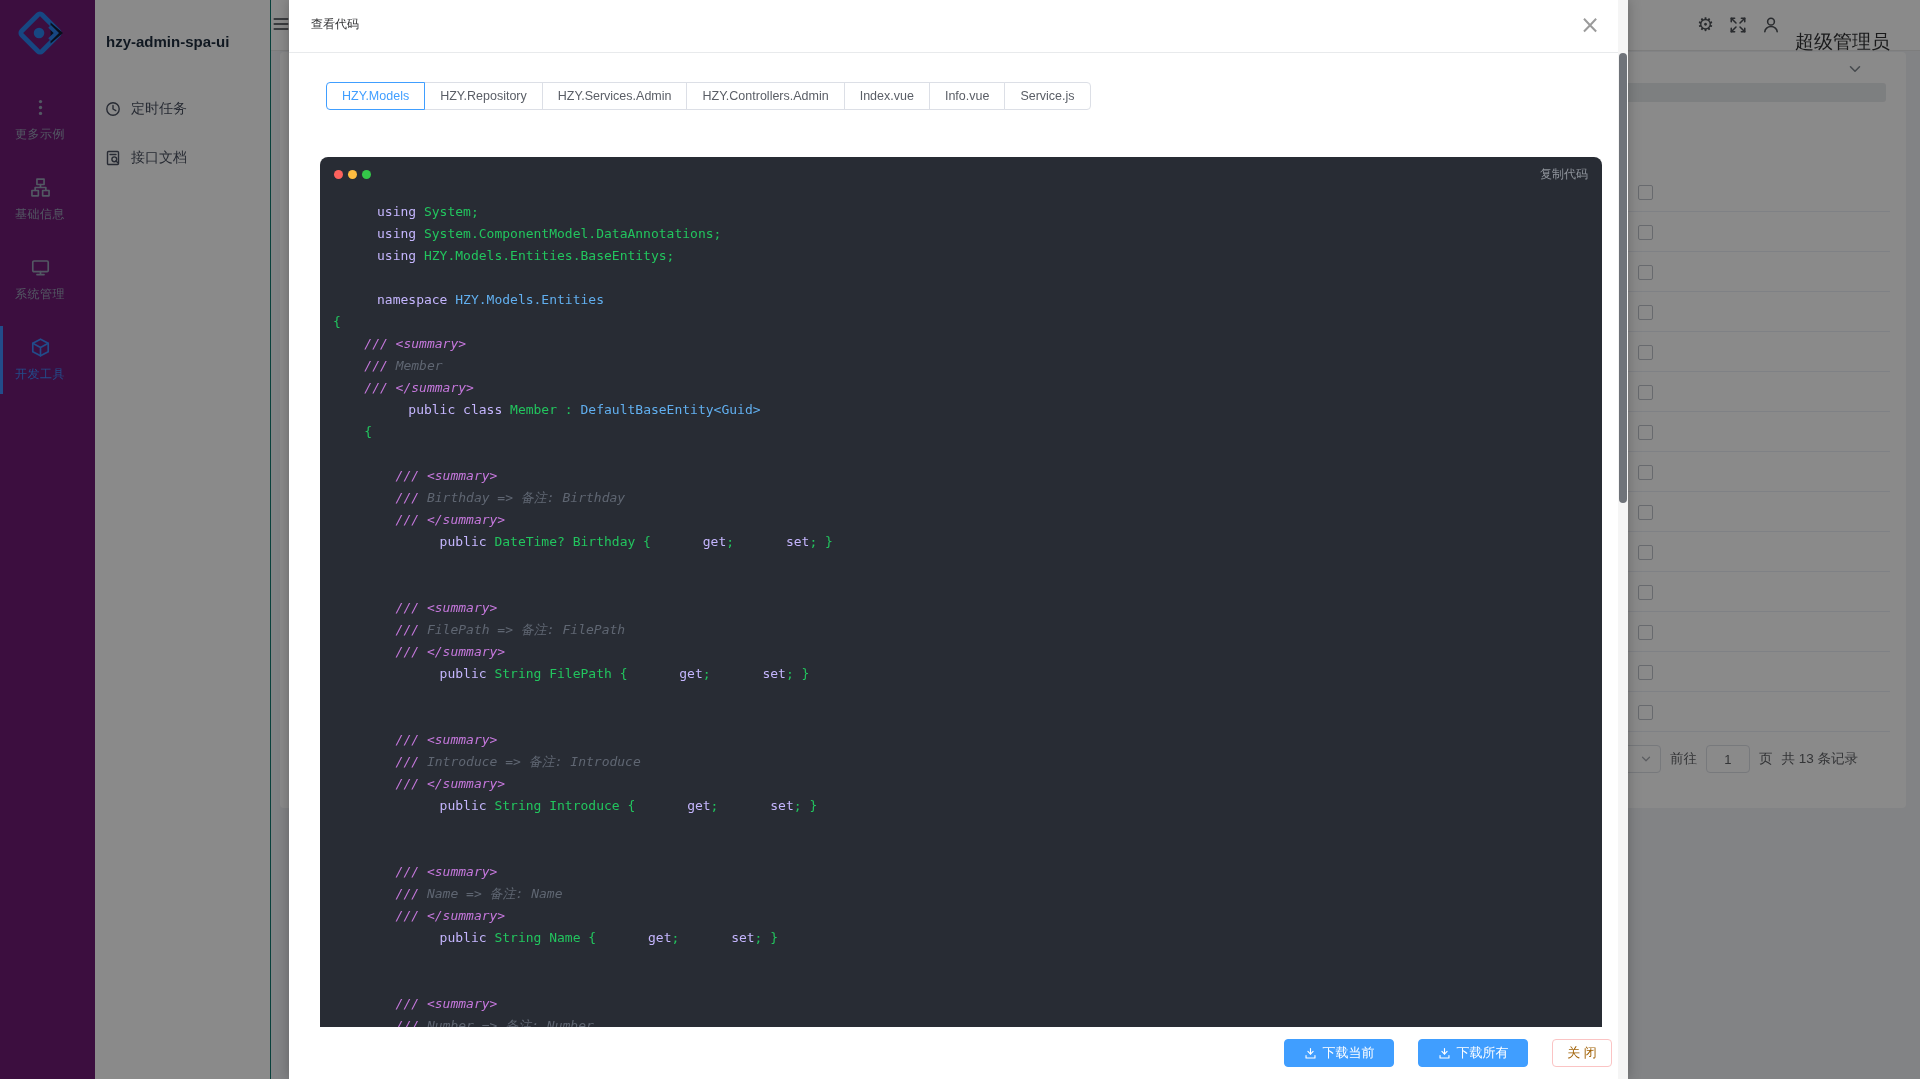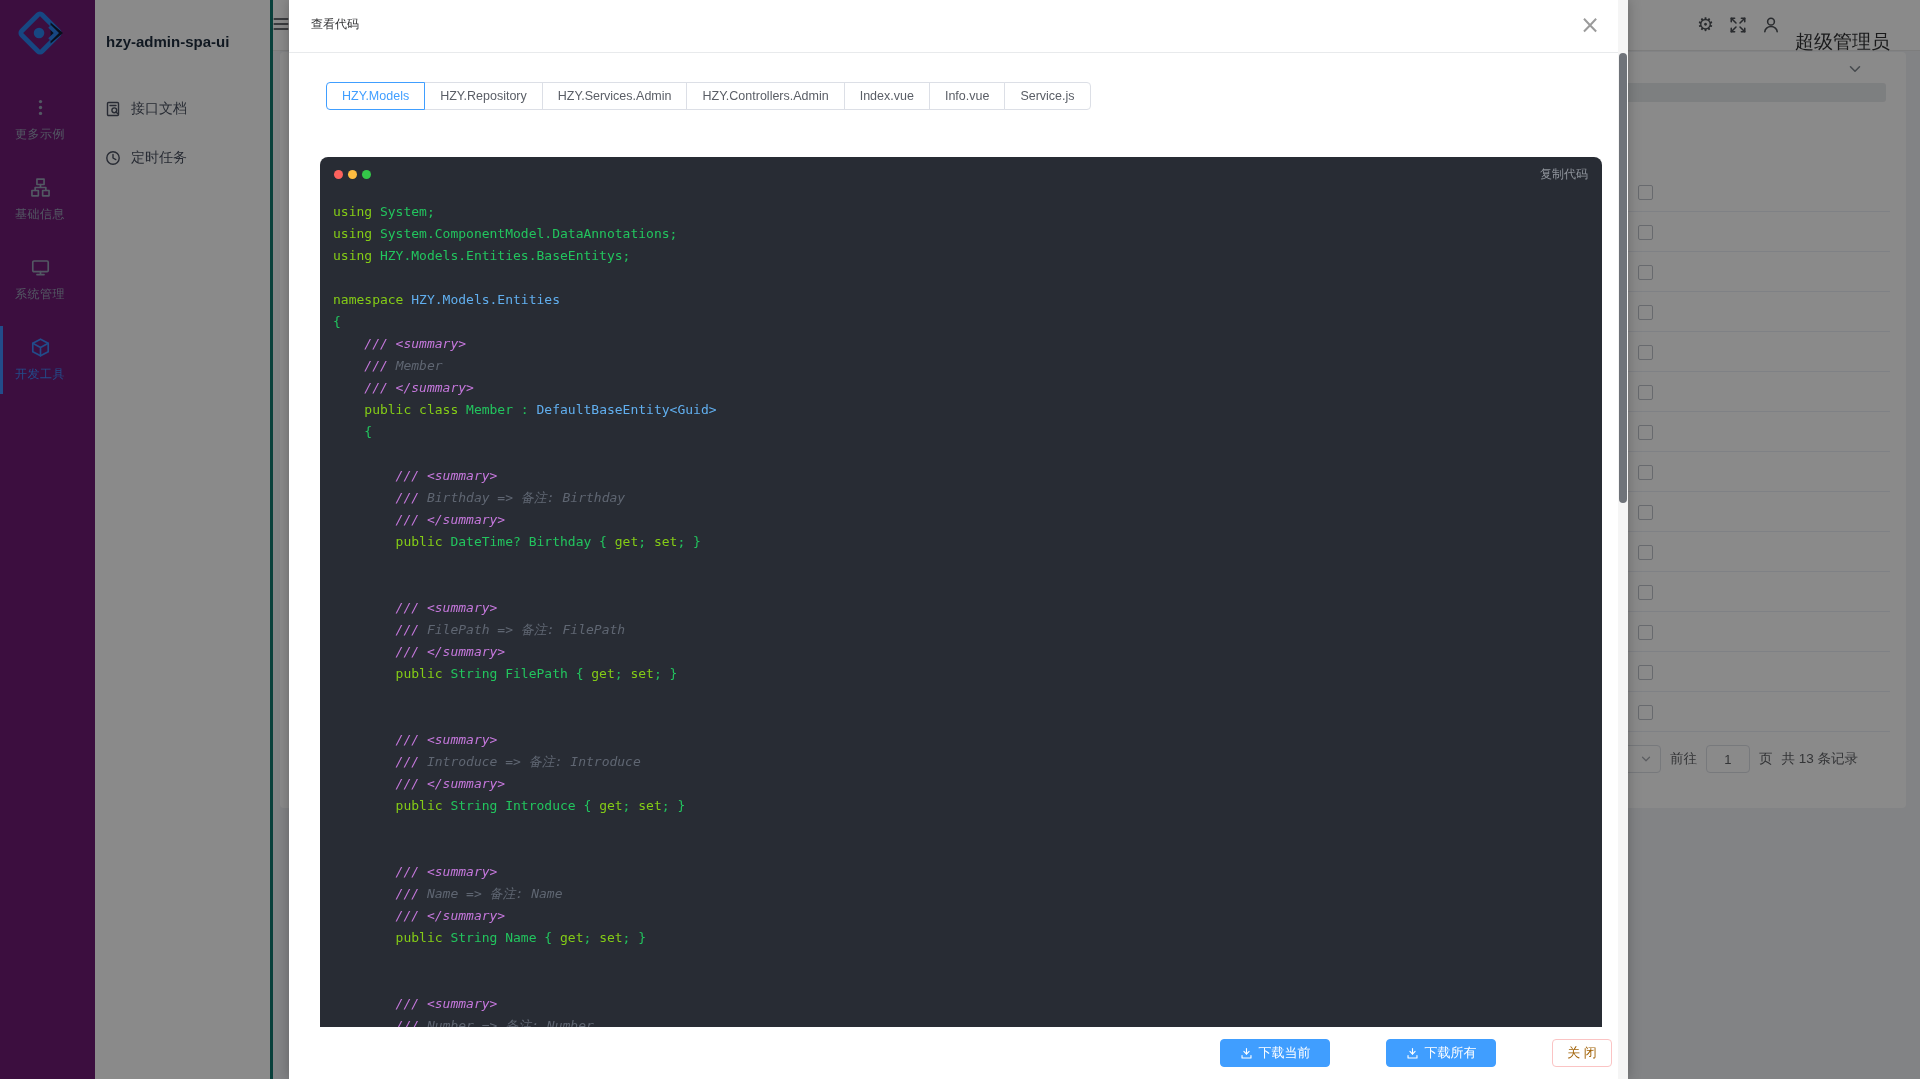--- a/index.html
+++ b/index.html
@@ -10,21 +10,21 @@
   .logo{position:absolute;left:17px;top:10px;width:46px;height:46px;}
   .rail-items{position:absolute;left:0;top:80px;width:80px;display:flex;flex-direction:column;}
   .rail-item{position:relative;height:80px;display:flex;flex-direction:column;align-items:center;
              justify-content:center;gap:9px;color:#98a3b7;cursor:pointer;}
   .rail-item .ric{width:19px;height:19px;display:block;}
   .rail-item .rlb{font-size:12px;letter-spacing:.5px;}
   .rail-item.active{color:#3f8cff;}
   .rail-item.active .abar{position:absolute;left:0;top:6px;bottom:6px;width:3px;background:#3f8cff;}
   
   .side{position:absolute;left:80px;top:0;width:190px;height:1079px;background:#ffffff;z-index:9;
-        border-right:3px solid #0f766e;}
+        border-right:1px solid #0f766e;}
   .side-title{position:absolute;left:26px;top:33px;font-size:15px;font-weight:bold;color:#1f2d3d;}
   .side-items{position:absolute;left:0;top:84px;width:190px;}
   .side-item{height:49px;display:flex;align-items:center;gap:10px;padding-left:25px;color:#4a5160;
              font-size:14px;cursor:pointer;}
   .side-item .sic{width:16px;height:16px;flex:0 0 16px;}
   .side-item.active{background:#e0eefc;color:#3f8cff;}
   
   .main{position:absolute;left:270px;top:0;right:0;height:1079px;}
   .topbar{position:absolute;left:0;top:0;right:0;height:50px;background:#fff;border-bottom:1px solid #e8e8e8;}
   .hamburger{position:absolute;left:2px;top:15px;width:18px;height:18px;color:#3a3f45;cursor:pointer;}
@@ -61,29 +61,29 @@
   .tab:last-child{border-radius:0 4px 4px 0;}
   .tab.active{color:#409eff;border-color:#409eff;z-index:1;}
   .codewrap{position:absolute;left:31px;top:157px;width:1282px;height:870px;background:#282c34;
             border-radius:8px 8px 0 0;overflow:hidden;}
   .code-top{position:relative;height:34px;}
   .dots{position:absolute;left:14px;top:13px;display:flex;gap:5px;}
   .dot{width:9px;height:9px;border-radius:50%;}
   .copy{position:absolute;right:14px;top:9px;font-size:12px;color:#8f949c;cursor:pointer;}
   pre.code{margin:0;padding:10px 0 0 13px;font-family:"DejaVu Sans Mono",monospace;font-size:13px;}
   .cl{height:22px;line-height:22px;white-space:pre;}
-  .tok-k{color:#84cc16;}
+  .tok-k{color:#c4b5fd;margin-left:44px;}
   .tok-d{color:#c678dd;font-style:italic;}
   .tok-c{color:#5f6672;font-style:italic;}
   .tok-p{color:#22c55e;}
   .tok-b{color:#61afef;}
   .m-foot{position:absolute;left:0;right:0;bottom:0;height:52px;background:#fff;display:flex;
           align-items:center;justify-content:flex-end;gap:24px;padding-right:16px;}
   .btn{height:28px;box-sizing:border-box;border-radius:4px;font-size:13px;display:flex;align-items:center;
-       justify-content:center;gap:6px;cursor:pointer;border:1px solid transparent;font-family:inherit;margin-left:32px;}
+       justify-content:center;gap:6px;cursor:pointer;border:1px solid transparent;font-family:inherit;}
   .btn-primary{width:110px;background:#409eff;border-color:#409eff;color:#fff;}
   .btn-danger{width:60px;background:#fff;border-color:#fbc4c4;color:#a16207;}
   .dl-ic{width:13px;height:13px;display:block;}
   .m-scrolltrack{position:absolute;right:0;top:0;bottom:0;width:10px;background:#f5f5f5;}
   .m-scrollthumb{position:absolute;right:1px;top:53px;width:8px;height:450px;background:#6f7379;border-radius:4px;cursor:pointer;}
   svg{display:block;}
 </style>
 </head>
 <body>
 
@@ -143,36 +143,36 @@
         </div>
       </div>
   </aside>
 
   <aside class="side">
     <div class="side-title">hzy-admin-spa-ui</div>
     <nav class="side-items" id="side-items">
         <div class="side-item">
           <span class="sic">
             <svg viewBox="0 0 16 16" width="100%" height="100%" fill="none" stroke="currentColor" stroke-width="1.4" stroke-linecap="round" stroke-linejoin="round">
+              <circle cx="8" cy="8" r="6.2"></circle>
+              <polyline points="8,4.5 8,8 10.8,9.6"></polyline>
+            </svg>
+          </span>
+          <span>定时任务</span>
+        </div>
+        <div class="side-item">
+          <span class="sic">
+            <svg viewBox="0 0 16 16" width="100%" height="100%" fill="none" stroke="currentColor" stroke-width="1.4" stroke-linecap="round" stroke-linejoin="round">
               <rect x="2.5" y="1.5" width="11" height="13" rx="1"></rect>
               <path d="M5 4.5 H11"></path>
               <circle cx="9.3" cy="9.3" r="2.4"></circle>
               <path d="M11 11 L12.8 12.8"></path>
             </svg>
           </span>
           <span>接口文档</span>
-        </div>
-        <div class="side-item">
-          <span class="sic">
-            <svg viewBox="0 0 16 16" width="100%" height="100%" fill="none" stroke="currentColor" stroke-width="1.4" stroke-linecap="round" stroke-linejoin="round">
-              <circle cx="8" cy="8" r="6.2"></circle>
-              <polyline points="8,4.5 8,8 10.8,9.6"></polyline>
-            </svg>
-          </span>
-          <span>定时任务</span>
         </div>
       </nav>
   </aside>
 
   <div class="main">
     <header class="topbar">
       <span class="hamburger">
           <svg viewBox="0 0 16 16" width="100%" height="100%" fill="none" stroke="currentColor" stroke-width="1.4" stroke-linecap="round" stroke-linejoin="round">
             <path d="M2 3.5 H14 M2 8 H14 M2 12.5 H14"></path>
           </svg>

